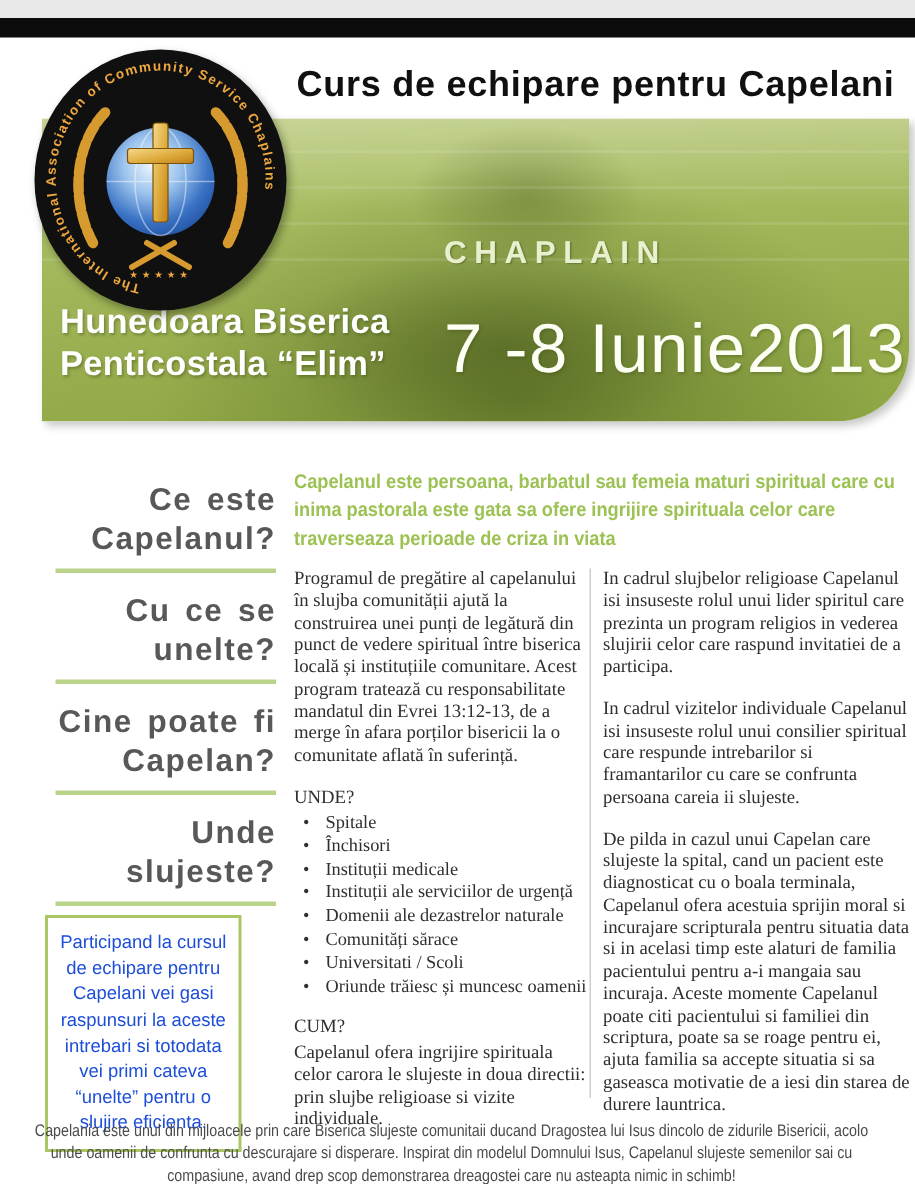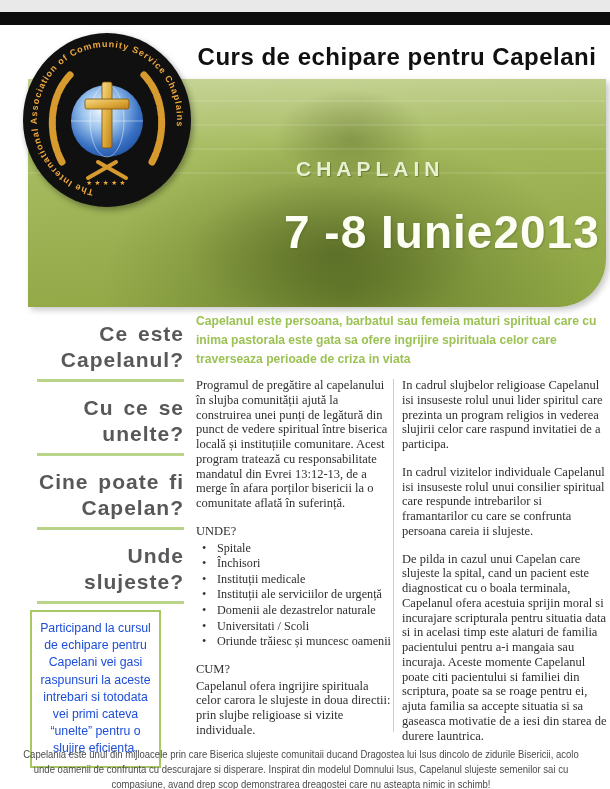--- a/index.html
+++ b/index.html
@@ -16,21 +16,21 @@
   .main-title {
     position:absolute; left:186px; top:31px; width:422px;
     font-size:24px; font-weight:bold; color:#101010; letter-spacing:0.5px;
     text-align:center; white-space:nowrap;
   }
 
   .logo { position:absolute; left:22px; top:20px; width:170px; height:176px; z-index:5;
           filter:drop-shadow(2px 3px 3px rgba(0,0,0,0.35)); }
 
   .photo {
-    position:absolute; left:28px; top:67px; width:578px; height:228px;
+    position:absolute; left:28px; top:67px; width:578px; height:202px;
     border-radius:0 0 48px 0; overflow:hidden;
     background:
       radial-gradient(ellipse 110px 70px at 56% 26%, rgba(70,85,25,0.35), rgba(70,85,25,0) 70%),
       radial-gradient(ellipse 360px 230px at 55% 92%, rgba(74,94,26,0.55), rgba(74,94,26,0) 68%),
       linear-gradient(180deg, rgba(255,255,255,0.22), rgba(255,255,255,0) 30%),
       linear-gradient(175deg, #b9ca7c 0%, #a5ba5e 35%, #99ae4f 65%, #8ea643 100%);
     box-shadow:3px 3px 6px rgba(0,0,0,0.22);
   }
   .ph-bricks {
     position:absolute; left:0; top:0; width:100%; height:95px; opacity:0.45;
@@ -44,22 +44,22 @@
     position:absolute; left:268px; top:78px;
     font-size:21px; font-weight:bold; letter-spacing:5px;
     color:rgba(238,246,216,0.95); text-shadow:1px 1px 1px rgba(40,55,10,0.35);
   }
   .banner-text {
     position:absolute; left:12px; top:121px;
     font-size:23px; font-weight:bold; color:#ffffff; line-height:1.22;
     text-shadow:1px 1px 2px rgba(60,80,20,0.45); letter-spacing:0.2px;
   }
   .event-date {
-    position:absolute; left:256px; top:126px;
-    font-size:46px; font-weight:bold; color:#fdfff5; letter-spacing:1px;
+    position:absolute; left:268px; top:126px;
+    font-size:46px; font-weight:normal; color:#fdfff5; letter-spacing:1px;
     text-shadow:1px 1px 2px rgba(60,80,20,0.35); white-space:nowrap;
   }
 
   .intro {
     position:absolute; left:196px; top:299px; width:446px;
     transform:scaleX(0.92); transform-origin:left top;
     font-size:13.2px; font-weight:bold; color:#9cc254; line-height:1.45;
   }
 
   .sidebar { position:absolute; left:37px; top:309px; width:147px;text-align:right; }
@@ -133,20 +133,24 @@
     <text font-size="9" font-weight="bold" fill="#eda83f" letter-spacing="1" font-family="Liberation Sans, sans-serif">
       <textPath href="#ringPath" startOffset="3%">The International Association of Community Service Chaplains</textPath>
     </text>
     <text x="85" y="153" font-size="6.5" fill="#eda83f" text-anchor="middle" letter-spacing="2.5" font-family="Liberation Sans, sans-serif">★★★★★</text>
   </svg>
 
   <div class="photo">
     <div class="ph-bricks"></div>
     <div class="ph-jacket"></div>
     <div class="jacket-label">CHAPLAIN</div>
+    <div class="banner-text">
+      <div>Hunedoara Biserica</div>
+      <div>Penticostala “Elim”</div>
+    </div>
     <div class="event-date">7 -8 Iunie2013</div>
   </div>
 
   <div class="intro">Capelanul este persoana, barbatul sau femeia maturi spiritual care cu inima pastorala este gata sa ofere  ingrijire spirituala celor care traverseaza perioade de criza in viata</div>
 
   <div class="sidebar">
     <div class="q-block">
       <h2 class="q-title">Ce este Capelanul?</h2>
       <div class="q-rule"></div>
     </div>
@@ -168,20 +172,21 @@
 
   <div class="col col-left">
     <p>Programul de pregătire al capelanului în slujba comunității ajută la construirea unei punți de legătură din punct de vedere spiritual între biserica locală și instituțiile comunitare. Acest program tratează cu responsabilitate mandatul din Evrei 13:12-13, de a merge în afara porților bisericii la o comunitate aflată în suferință.</p>
     <div class="serif-heading">UNDE?</div>
     <ul class="unde-list">
       <li>Spitale</li>
       <li>Închisori</li>
       <li>Instituții medicale</li>
       <li>Instituții ale serviciilor de urgență</li>
       <li>Domenii ale dezastrelor naturale</li>
+      <li>Comunități sărace</li>
       <li>Universitati / Scoli</li>
       <li>Oriunde trăiesc și muncesc oamenii</li>
     </ul>
     <div class="serif-heading">CUM?</div>
     <p>Capelanul ofera ingrijire spirituala celor carora le slujeste in doua directii: prin slujbe religioase si vizite individuale.</p>
   </div>
 
   <div class="col-divider"></div>
 
   <div class="col col-right">

